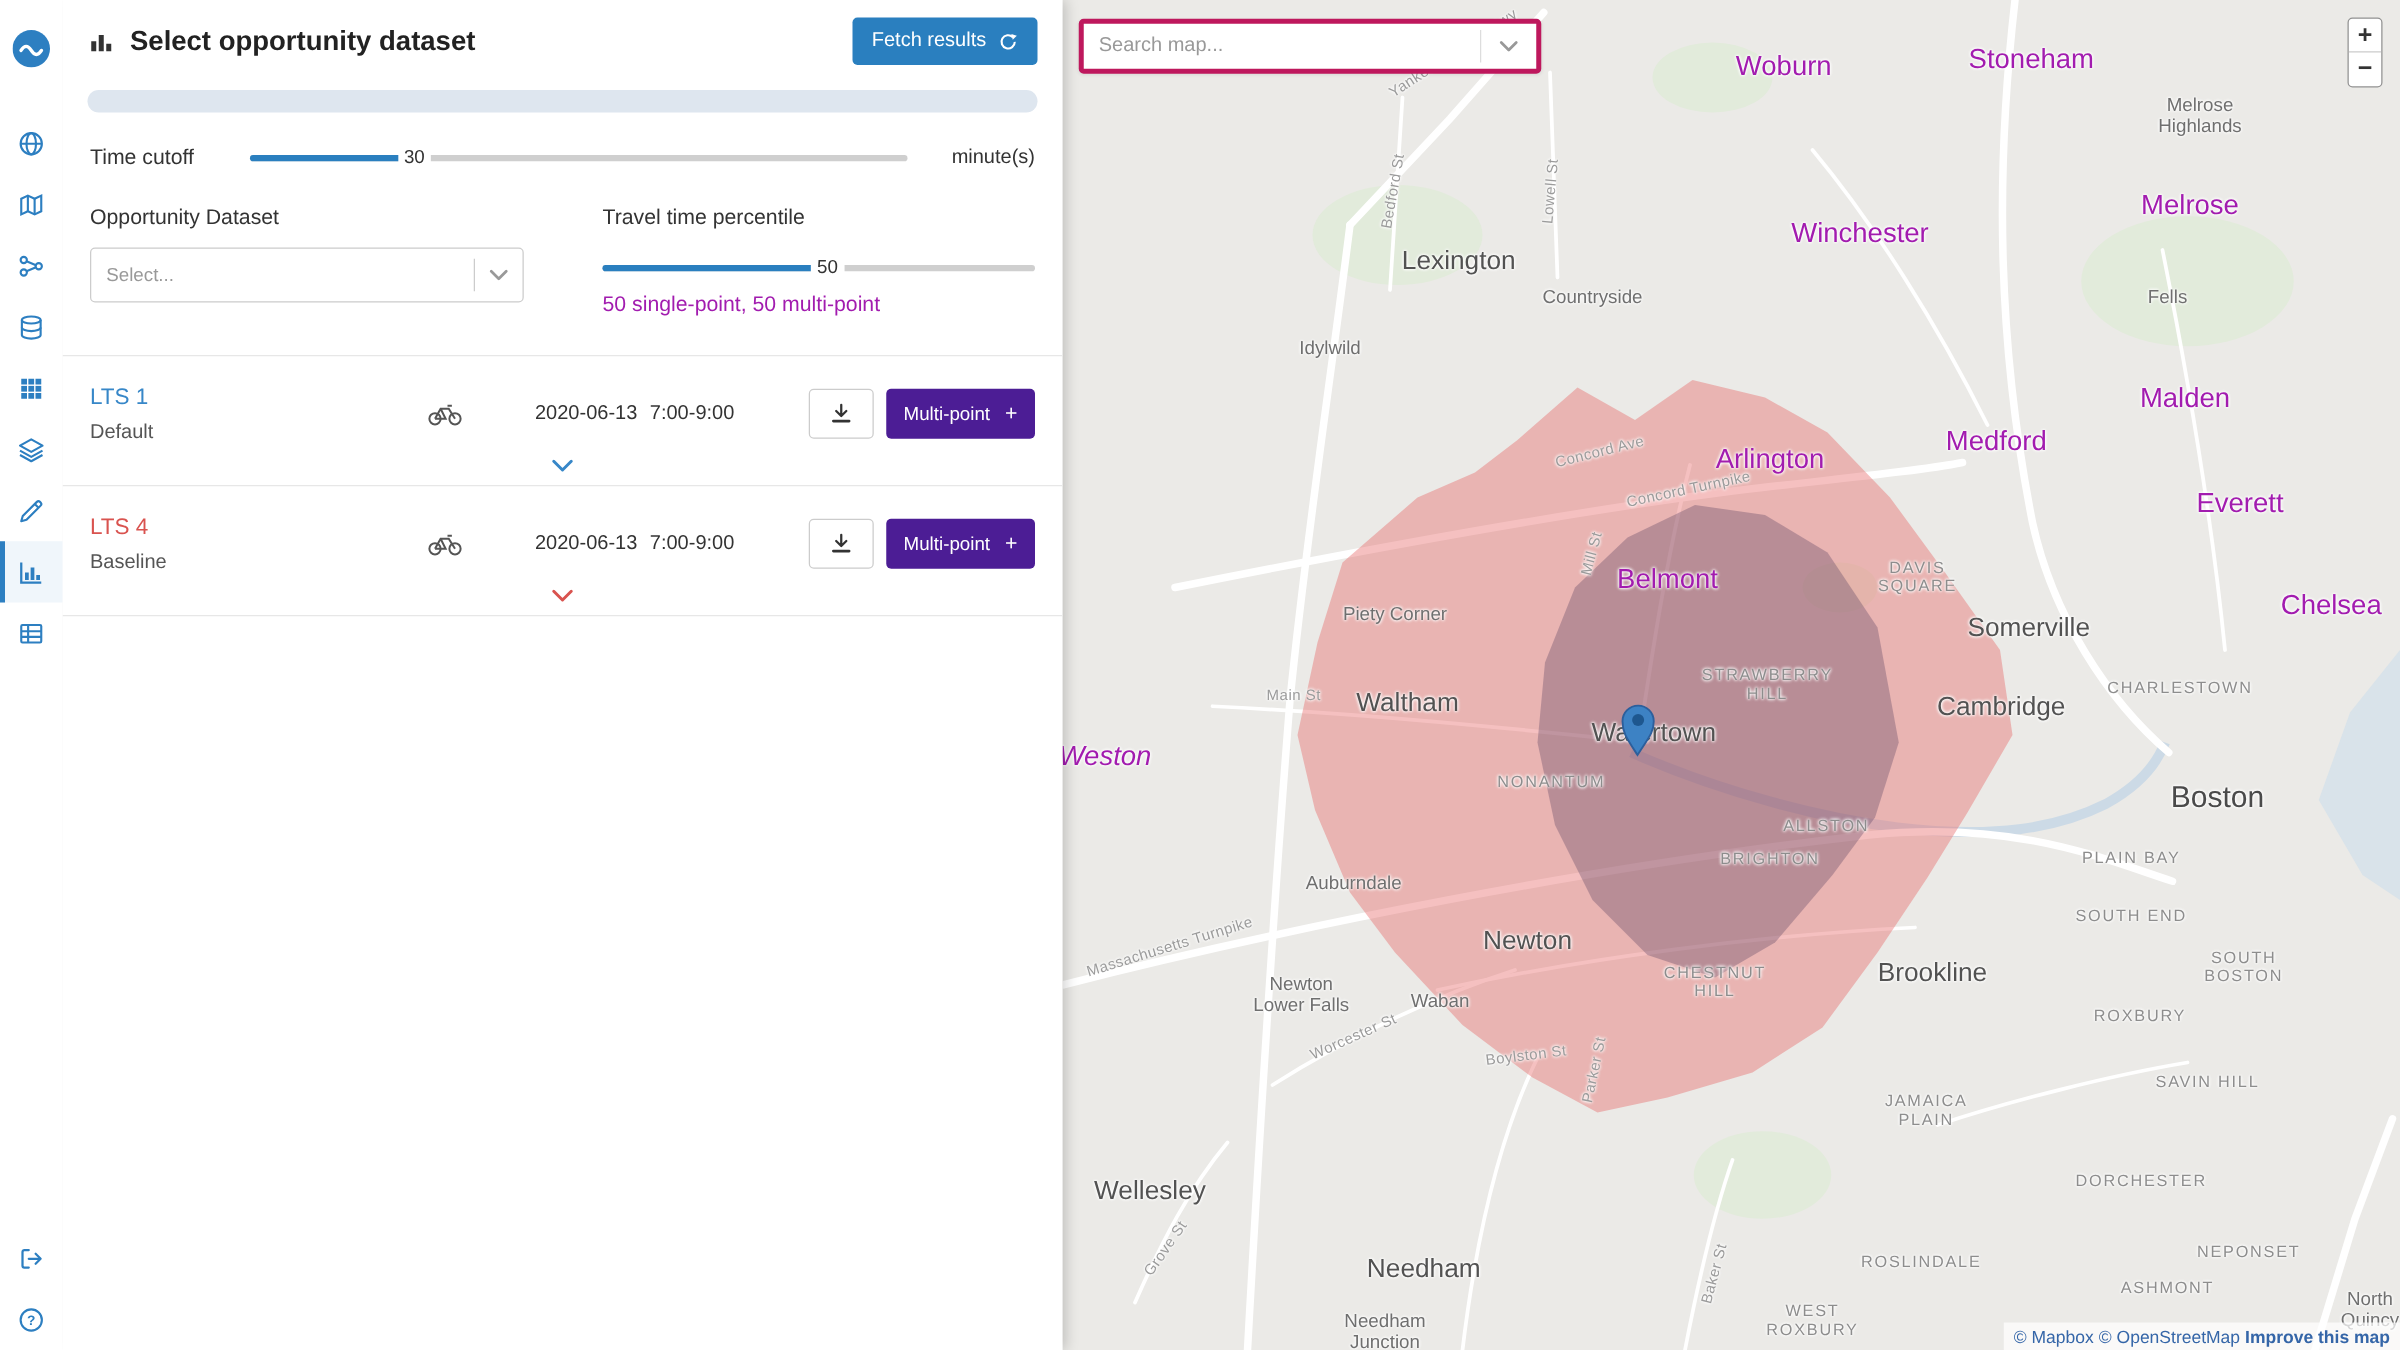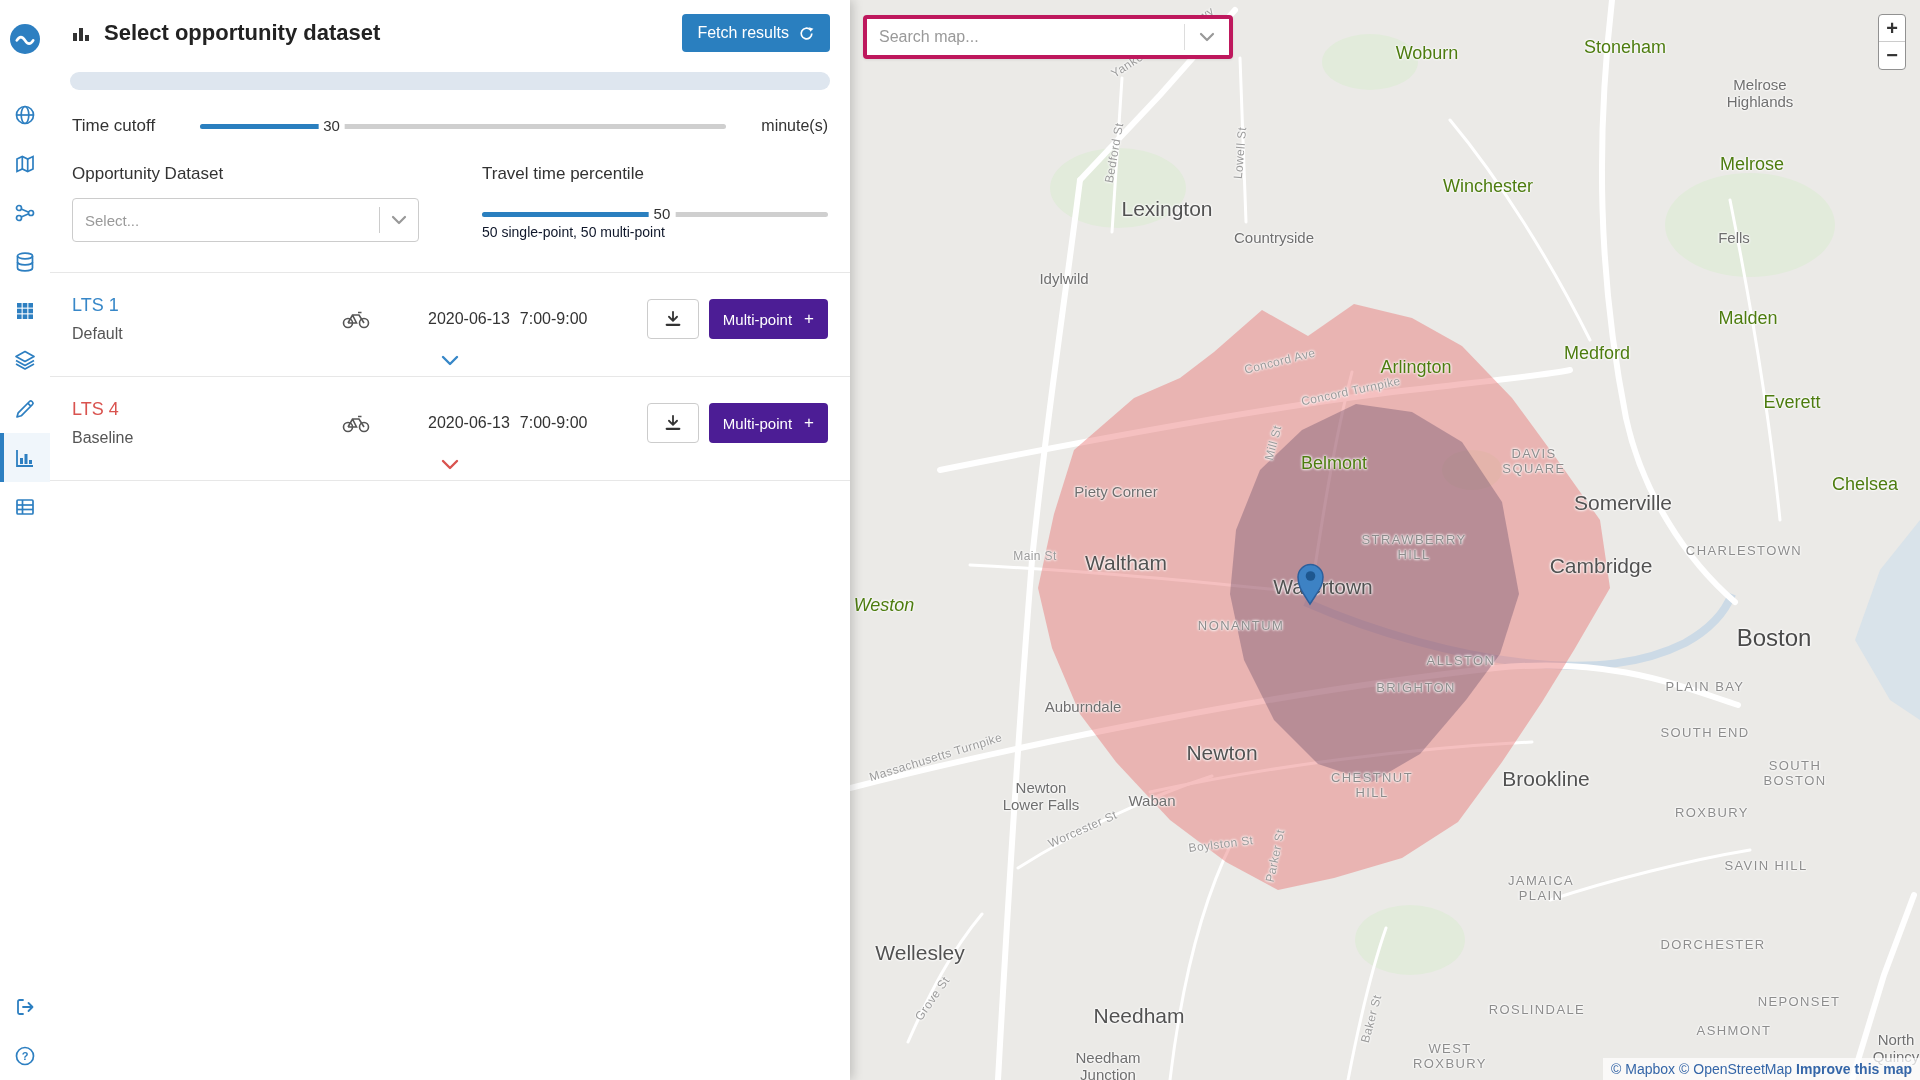--- a/index.html
+++ b/index.html
@@ -46,21 +46,21 @@
   .col-od .lbl { display:block; margin-bottom:14px; }
   .select { width:347px; height:44px; border:1px solid #ccc; border-radius:4px; background:#fff;
     display:flex; align-items:center; cursor:pointer; }
   .select .ph { flex:1; padding-left:12px; font-size:15px; color:#999; }
   .select .sep { width:1px; height:26px; background:#ccc; }
   .select .caret { width:38px; display:flex; align-items:center; justify-content:center; color:#999; }
   .caret svg { width:16px; height:10px; }
   .col-ttp { flex:1; }
   .col-ttp .lbl { display:block; }
   .ttp-slider { margin:20px 0 0 0; }
-  .subtext { margin-top:0; font-size:14px; color:#0f172a; }
+  .subtext { margin-top:10px; font-size:17px; color:#a21caf; }
 
   .analyses { margin-top:30px; border-top:1px solid #e7e7e7; }
   .analysis { border-bottom:1px solid #e7e7e7; padding:22px 22px 4px 22px; }
   .a-main { display:flex; align-items:center; }
   .a-names { width:270px; }
   .a-title { font-size:18px; cursor:pointer; }
   .a-sub { font-size:16px; color:#555; margin-top:9px; }
   .bike { width:30px; color:#555; display:flex; }
   .bike svg { width:28px; height:20px; }
   .a-date { margin-left:56px; font-size:16px; color:#333; }
@@ -76,21 +76,21 @@
   .a-chevron svg { width:18px; height:11px; }
 
   
   .map { flex:1; position:relative; background:#ebeae7; overflow:hidden; }
   .map-base { position:absolute; left:0; top:0; width:1070px; height:1080px; z-index:0; }
   .map-labels { position:absolute; left:0; top:0; width:1070px; height:1080px; z-index:2; pointer-events:none; }
   .ml { position:absolute; white-space:pre-line; text-align:center; color:#5f5f5f;
     text-shadow:0 0 3px #fff,0 0 3px #fff,0 0 2px #fff; line-height:1.15; }
   .ml.major  { font-size:24px; color:#4a4a4a; }
   .ml.citylg { font-size:21px; color:#525252; }
-  .ml.city   { font-size:18px; color:#4d7c0f; }
+  .ml.city   { font-size:22px; color:#a21caf; }
   .ml.town   { font-size:15px; color:#6f6f6f; }
   .ml.hood   { font-size:13px; letter-spacing:1.4px; color:#8d8d8d; }
   .ml.street { font-size:12px; color:#9b9b9b; letter-spacing:.4px; }
   .marker-svg { position:absolute; left:0; top:0; width:1070px; height:1080px; z-index:3; pointer-events:none; }
 
   .search-box { position:absolute; left:13px; top:15px; width:370px; height:44px; background:#ffffff;
     border:4px solid #be185d; border-radius:4px; display:flex; align-items:center; z-index:10;
     box-shadow:0 1px 3px rgba(0,0,0,.08); }
   .search-box input { flex:1; border:none; outline:none; padding:0 12px; font-size:16px; color:#333;
     font-family:inherit; background:transparent; }

